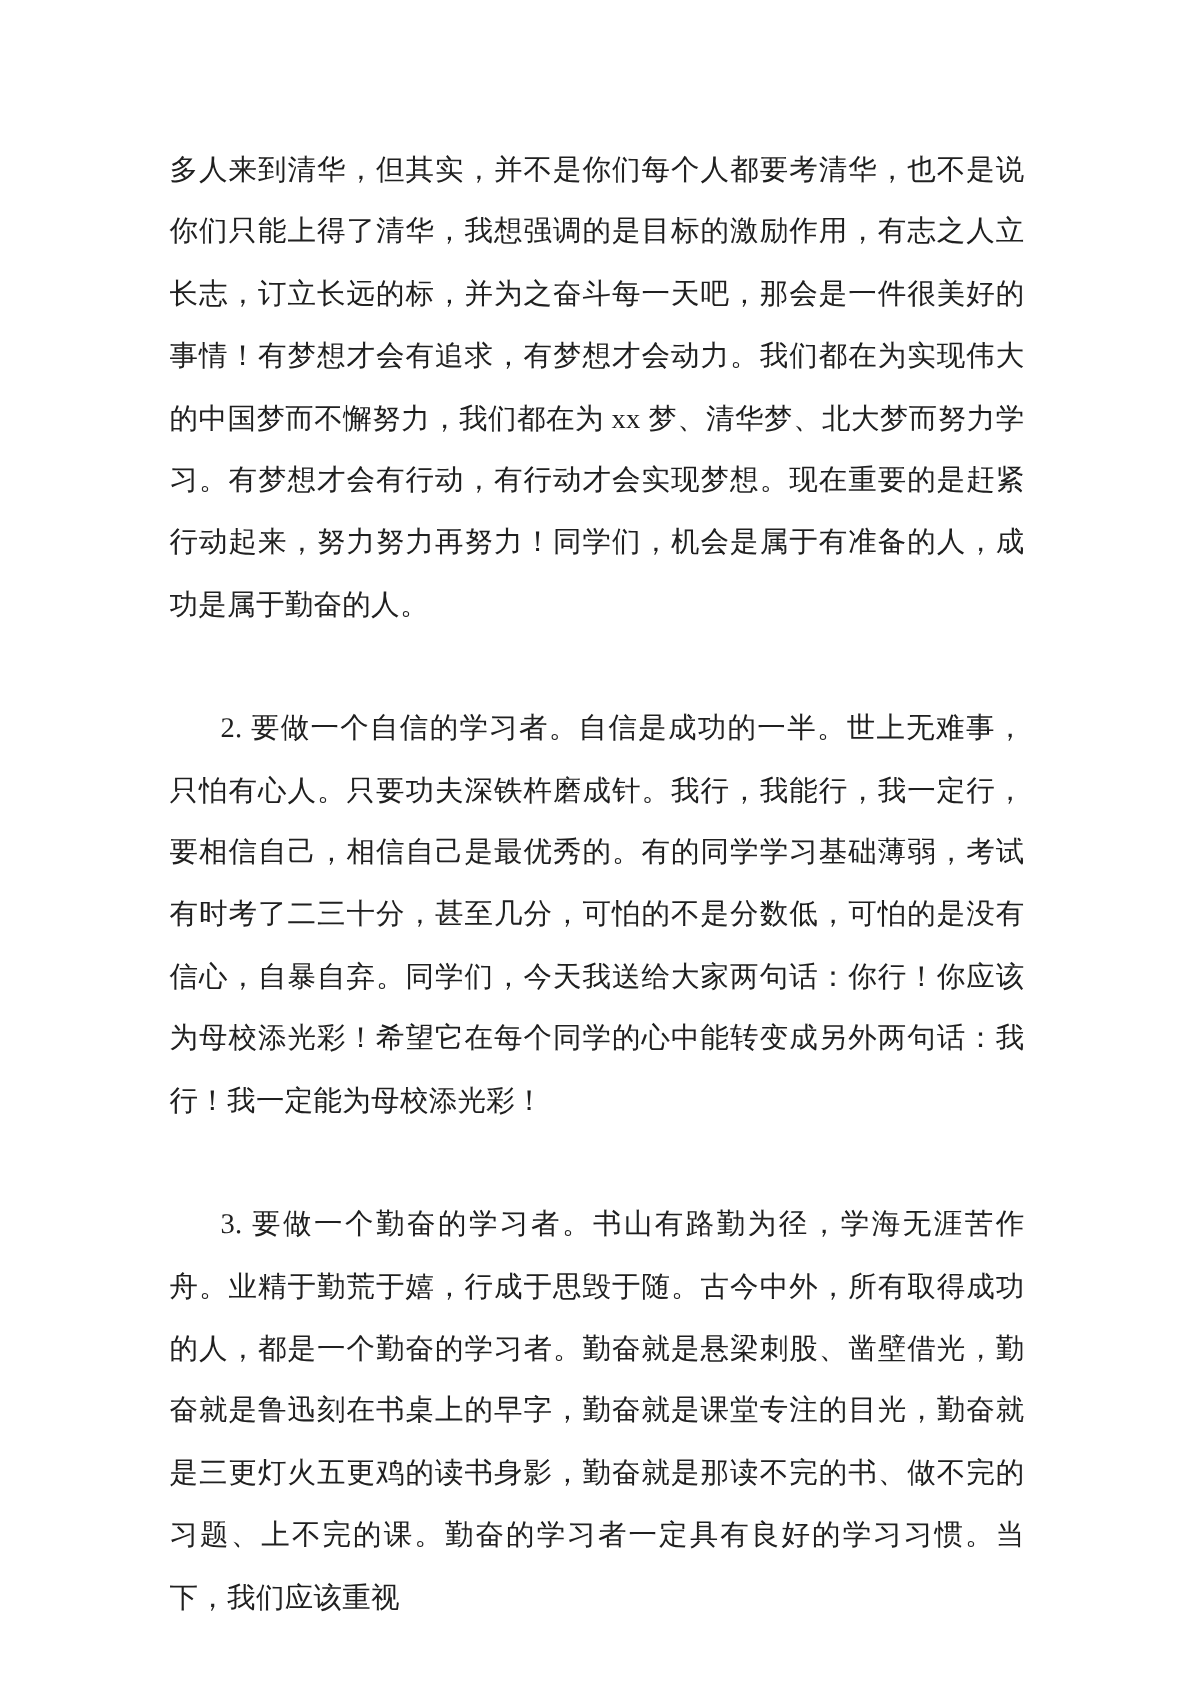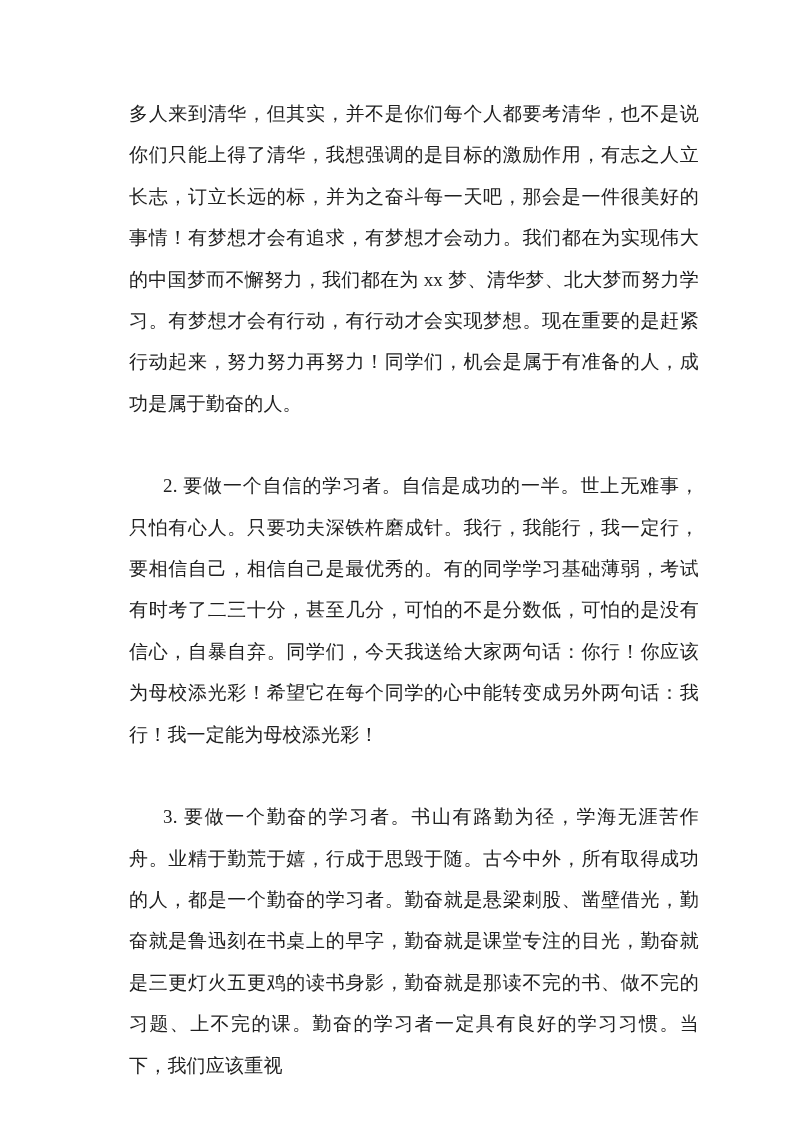--- a/index.html
+++ b/index.html
@@ -14,21 +14,20 @@
     background: #ffffff;
     overflow: hidden;
     font-family: "Liberation Serif", "DejaVu Serif", serif;
   }
   .doc-body {
     position: absolute;
     left: 113px;
     top: 93px;
     width: 570px;
     color: #202020;
-    margin-left: 16px;
   }
   p.para {
     margin: 0 0 41px 0;
     font-size: 19px;
     line-height: 41.4px;
     text-align: justify;
     letter-spacing: 0.2px;
     word-break: break-all;
   }
   p.para.indent {

